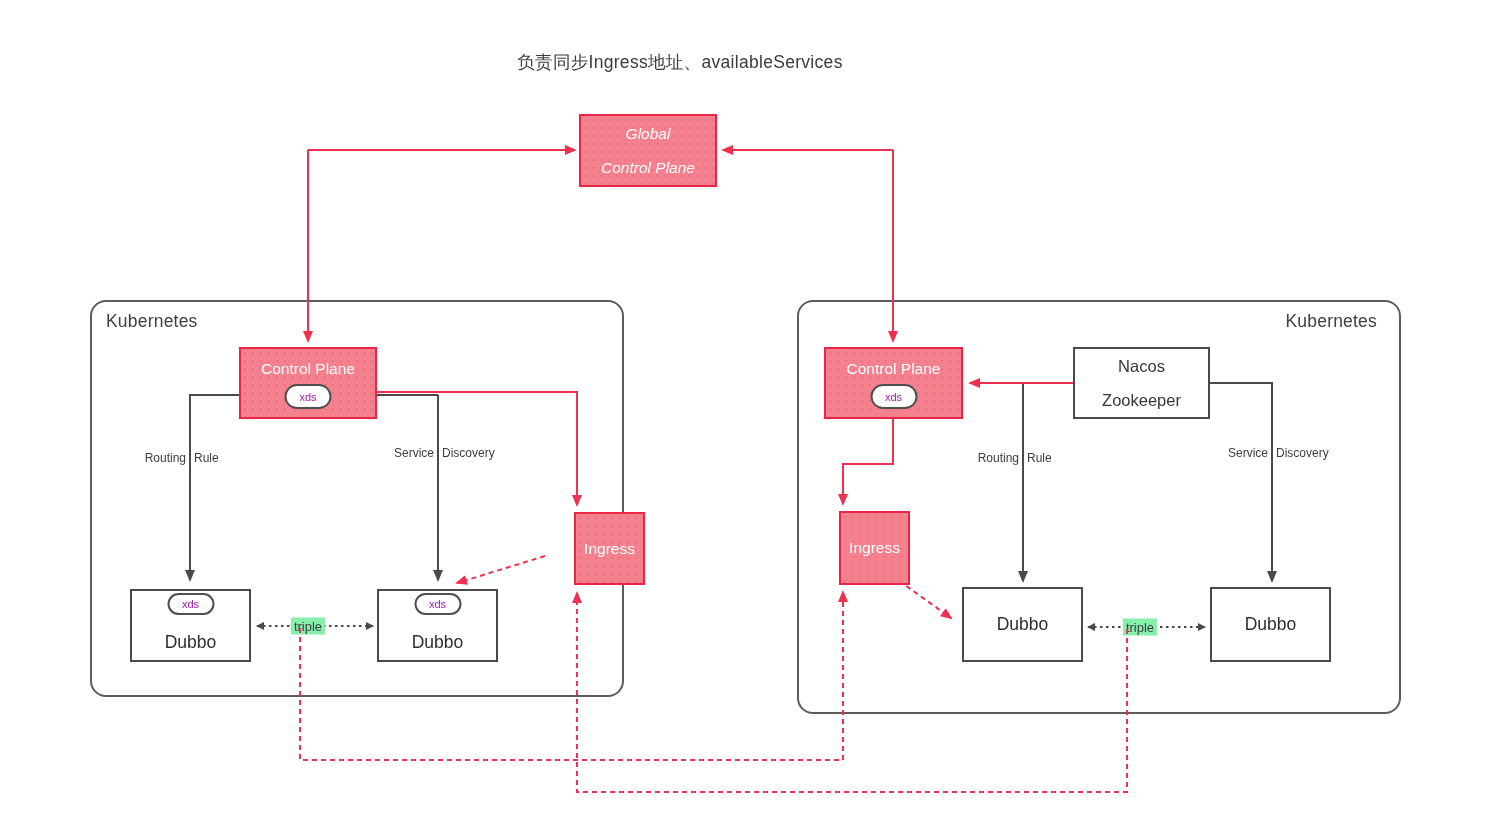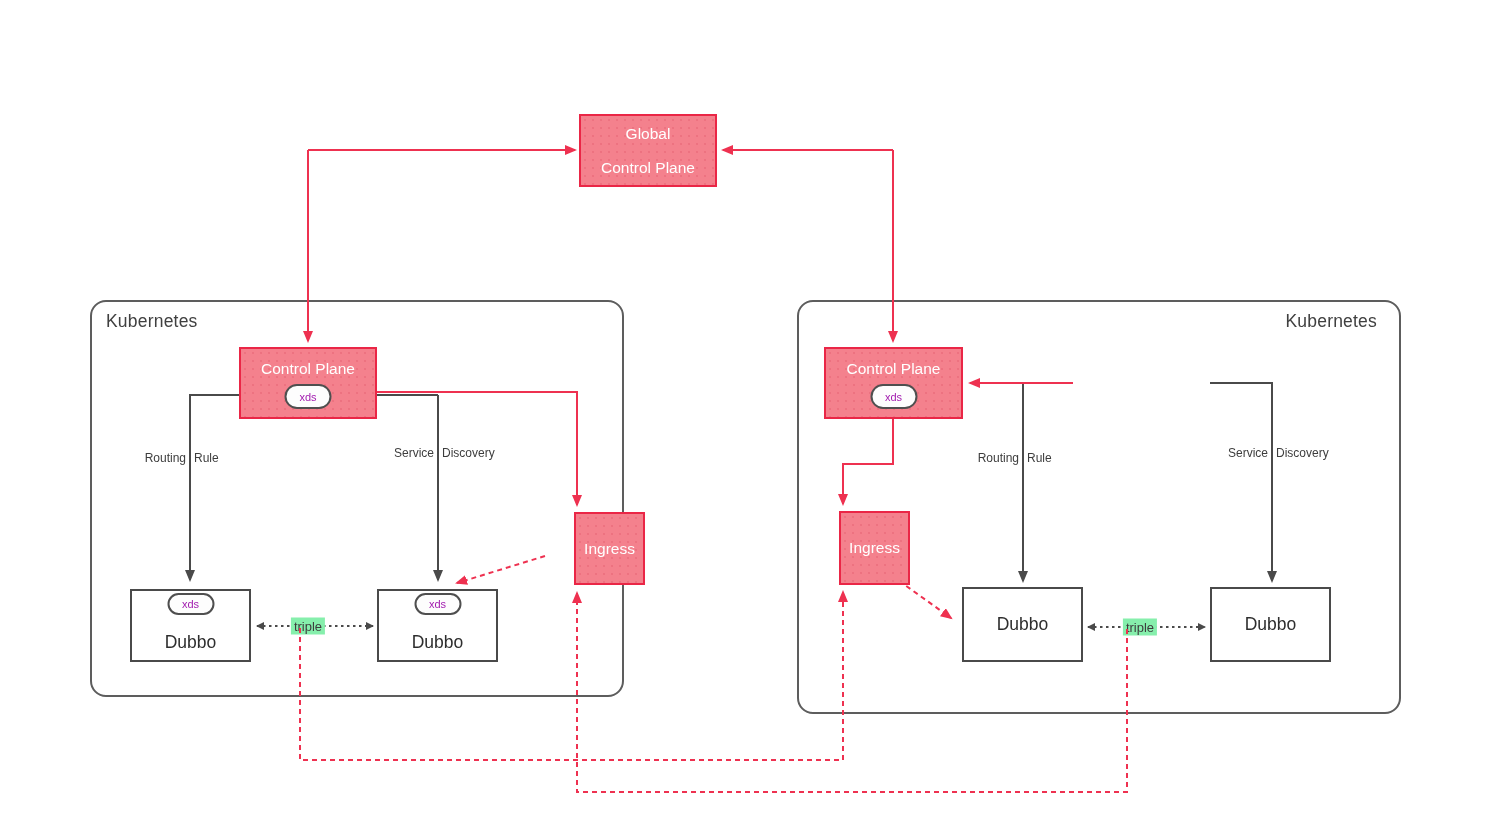--- a/index.html
+++ b/index.html
@@ -49,20 +49,21 @@
   .pill.cp-pill{top:35px;width:47px;height:25px;}
   .pill.dubbo-pill{top:2px;width:47px;height:22px;}
   .dubbo-label{position:absolute;left:0;right:0;bottom:7px;text-align:center;font-size:17.5px;color:#2e2e2e;}
   .dubbo-center{display:flex;align-items:center;justify-content:center;font-size:17.5px;color:#2e2e2e;}
 </style>
 </head>
 <body>
 
 <div class="stage">
 
+  <div class="title">负责同步Ingress地址、availableServices</div>
 
   <div class="cluster" style="left:90px;top:300px;width:530px;height:393px;">
     <div class="cluster-label" style="left:14px;top:9px;">Kubernetes</div>
   </div>
   <div class="cluster" style="left:797px;top:300px;width:600px;height:410px;">
     <div class="cluster-label" style="right:22px;top:9px;">Kubernetes</div>
   </div>
 
   <svg class="layer" width="1500" height="817">
     <defs>
@@ -115,35 +116,39 @@
     <path d="M893,150 L893,341" fill="none" stroke="#ee3150" stroke-width="2" marker-end="url(#ar)"></path>
     <path d="M340,392 L577,392 L577,505" fill="none" stroke="#ee3150" stroke-width="2" marker-end="url(#ar)"></path>
     <path d="M1073,383 L970,383" fill="none" stroke="#ee3150" stroke-width="2" marker-end="url(#ar)"></path>
     <path d="M893,419 L893,464 L843,464 L843,504" fill="none" stroke="#ee3150" stroke-width="2" marker-end="url(#ar)"></path>
     <path d="M545,556 L457,583" fill="none" stroke="#ee3150" stroke-width="2" stroke-dasharray="5 4" marker-end="url(#ar)"></path>
     <path d="M877,565 L951,618" fill="none" stroke="#ee3150" stroke-width="2" stroke-dasharray="5 4" marker-end="url(#ar)"></path>
     <path d="M300,628 L300,760 L843,760 L843,592" fill="none" stroke="#ee3150" stroke-width="2" stroke-dasharray="5 4" marker-end="url(#ar)"></path>
     <path d="M1127,629 L1127,792 L577,792 L577,593" fill="none" stroke="#ee3150" stroke-width="2" stroke-dasharray="5 4" marker-end="url(#ar)"></path>
   </svg>
 
-  <div class="node box-pink two-line" style="left:579px;top:114px;width:138px;height:73px;">
+  <div class="node box-pink two-line" style="left:579px;top:114px;width:138px;height:73px;font-style:italic;">
     <div class="fz15">Global</div>
     <div class="fz15">Control Plane</div>
   </div>
 
   <div class="node box-pink" style="left:239px;top:347px;width:138px;height:72px;">
     <div class="cp-label">Control Plane</div>
     <div class="pill cp-pill">xds</div>
   </div>
 
   <div class="node box-pink" style="left:824px;top:347px;width:139px;height:72px;">
     <div class="cp-label">Control Plane</div>
     <div class="pill cp-pill">xds</div>
   </div>
 
+  <div class="node box-white two-line" style="left:1073px;top:347px;width:137px;height:72px;">
+    <div class="fz16">Nacos</div>
+    <div class="fz16">Zookeeper</div>
+  </div>
 
   <div class="node box-pink center-text" style="left:542px;top:512px;width:71px;height:73px;">Ingress</div>
 
   <div class="node box-pink center-text" style="left:807px;top:511px;width:71px;height:74px;">Ingress</div>
 
   <div class="node box-white" style="left:130px;top:589px;width:121px;height:73px;">
     <div class="pill dubbo-pill">xds</div>
     <div class="dubbo-label">Dubbo</div>
   </div>
 

